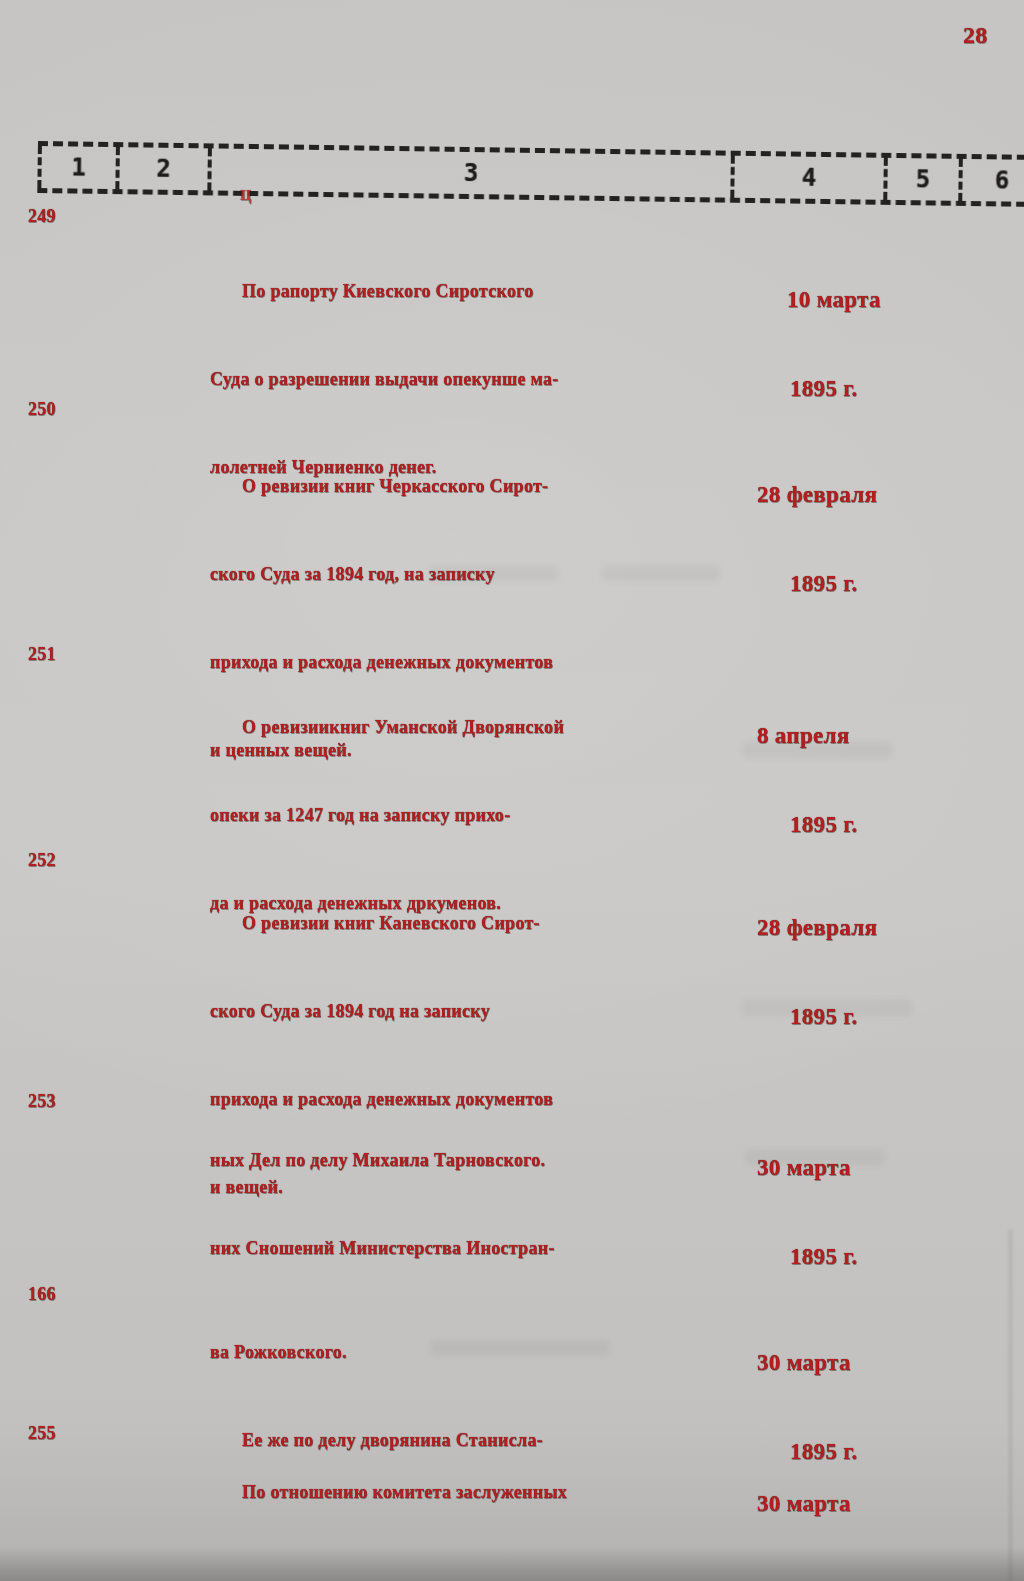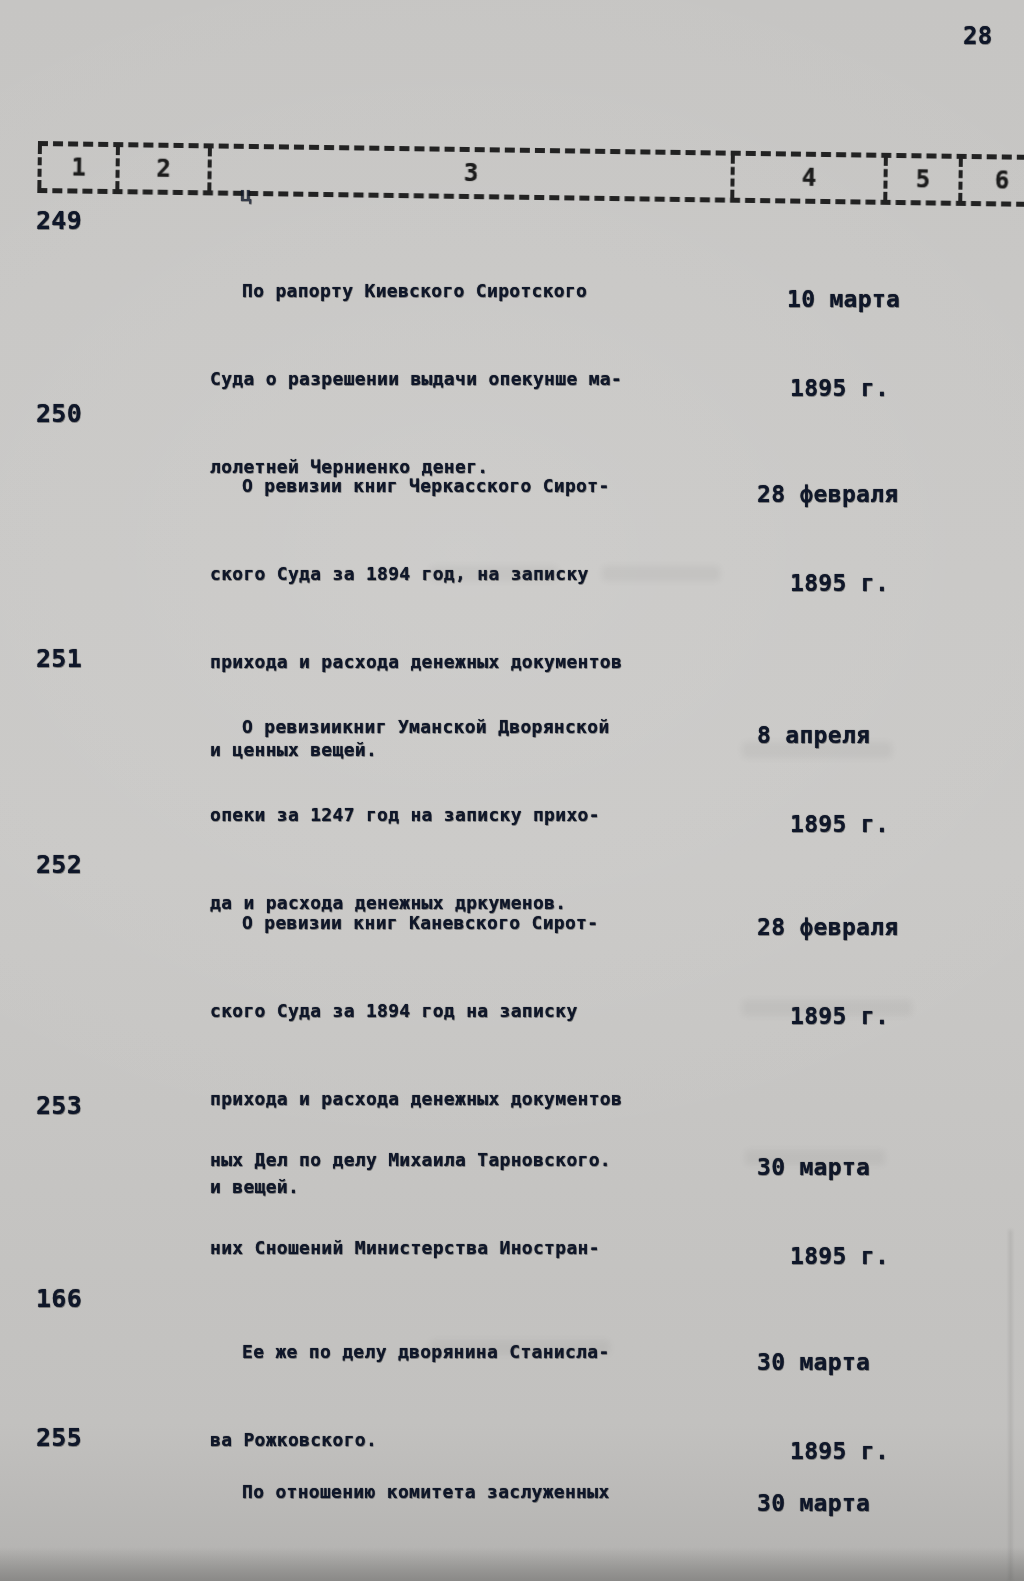--- a/index.html
+++ b/index.html
@@ -9,25 +9,26 @@
     overflow: hidden;
     font-family: "DejaVu Sans Mono", "Liberation Mono", monospace;
     background:
       radial-gradient(ellipse 1200px 900px at 45% 35%, rgba(255,255,255,0.10), rgba(0,0,0,0) 70%),
       linear-gradient(180deg, #c6c5c3 0%, #c9c8c6 55%, #c2c1bf 90%, #b4b3b1 99%),
       #c6c5c3;
     color: #171717;
   }
   .ink {
     font-weight: bold;
-    color: #0f172a;
+    color: #b91c1c;
     text-shadow: 0 0 1px rgba(15,15,15,0.75), 0.6px 0.6px 0 rgba(15,15,15,0.35);
     filter: blur(0.3px);
     letter-spacing: 0.3px;
     white-space: pre;
+    font-family: Liberation Serif, serif;
   }
   .page-number {
     position: absolute; top: 22px; left: 963px;
     font-size: 24px;
   }
   
   .band {
     position: absolute; left: 38px; top: 141px; width: 1004px; height: 42px;
     display: flex;
     border-top: 5px dashed #222;
@@ -44,21 +45,21 @@
     text-shadow: 0 0 1px rgba(15,15,15,0.7);
   }
   .c1 { width: 74px; } .c2 { width: 88px; } .c3 { width: 519px; }
   .c4 { width: 149px; } .c5 { width: 71px; } .c6 { flex: 1; }
   .stray-mark {
     position: absolute; left: 240px; top: 182px;
     font-size: 20px; font-weight: bold; opacity: 0.8;
   }
   
   .entry { position: absolute; left: 0; top: 0; width: 1024px; }
-  .num   { position: absolute; left: 36px;  font-size: 25px; }
+  .num   { position: absolute; left: 28px;  font-size: 18px; }
   .desc  { position: absolute; left: 210px; width: 560px; font-size: 18px; }
   .desc .line { line-height: 46px; }
   .desc .indent { text-indent: 32px; }
   .date  { position: absolute; left: 757px; width: 170px; font-size: 23px; }
   .date .dline { line-height: 37px; }
   .date .d2 { padding-left: 33px; }
   .date-short-first .dline1 { padding-left: 30px; }
   .date-short-first .d2 { padding-left: 33px; }
   
   .ghost {
@@ -155,22 +156,22 @@
   </div>
   <div class="date ink" style="top:1097px">
     <div class="dline dline1">30 марта</div>
     <div class="dline d2">1895 г.</div>
   </div>
 </div>
 
 <div class="entry">
   <div class="num ink" style="top:1284px">166</div>
   <div class="desc ink" style="top:1287px">
+    <div class="line">ва Рожковского.</div>
     <div class="line indent">Ее же по делу дворянина Станисла-</div>
-    <div class="line">ва Рожковского.</div>
   </div>
   <div class="date ink" style="top:1292px">
     <div class="dline dline1">30 марта</div>
     <div class="dline d2">1895 г.</div>
   </div>
 </div>
 
 <div class="entry">
   <div class="num ink" style="top:1423px">255</div>
   <div class="desc ink" style="top:1427px">

